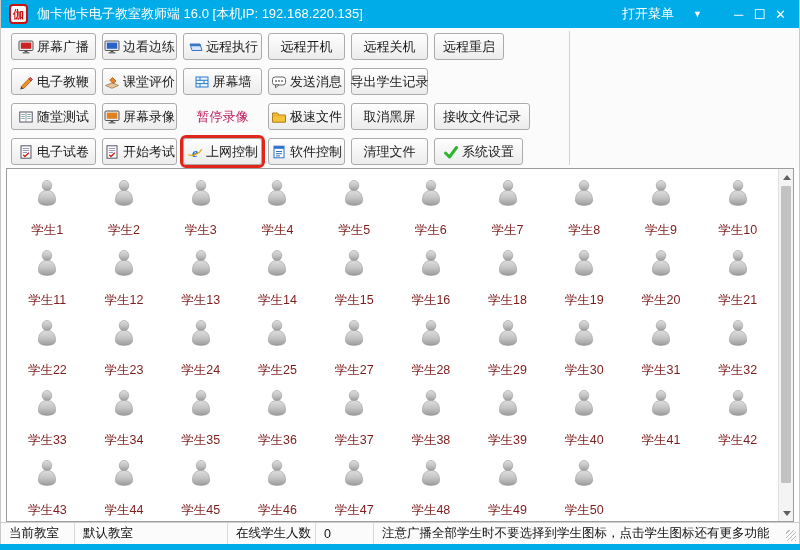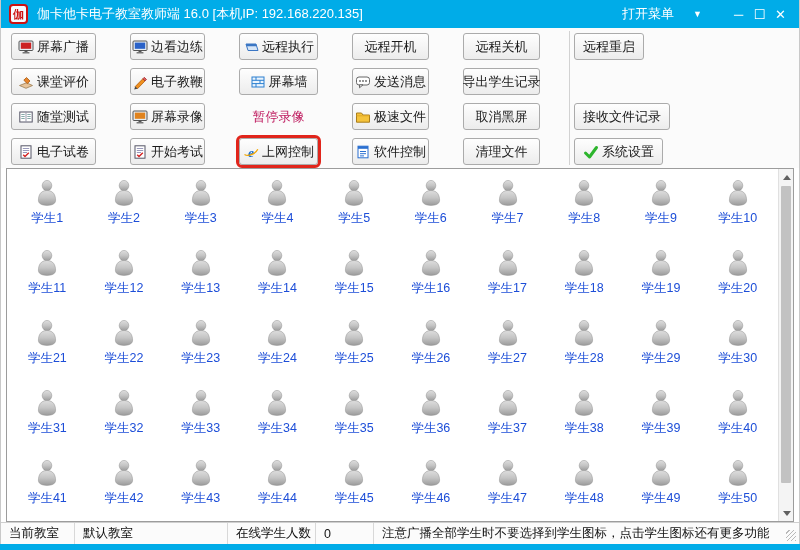--- a/index.html
+++ b/index.html
@@ -29,21 +29,21 @@
   .menu-caret { font-size: 9px; }
   .win-controls { display: flex; }
   .win-btn { width: 21px; height: 20px; color: #ffffff; font-size: 13px;
     display: flex; align-items: center; justify-content: center; cursor: default; }
 
   
   .toolbar { height: 140px; background: #fbfbfb; padding: 5px 0 0 10px;
     position: relative; flex-shrink: 0; }
   .tb-divider { position: absolute; left: 568px; top: 3px; bottom: 3px;
     width: 1px; background: #d2d2d2; }
-  .tb-row { display: flex; height: 27px; margin-bottom: 8px; gap: 28px; }
+  .tb-row { display: flex; height: 27px; margin-bottom: 8px; }
   .tb-btn {
     height: 27px; margin-right: 6px; display: flex; align-items: center;
     justify-content: center; gap: 3px; font-size: 13px; color: #1a1a1a;
     background: linear-gradient(#fefefe, #ececec);
     border: 1px solid #ababab; border-radius: 3px; padding: 0 8px;
     font-family: inherit; cursor: default; white-space: nowrap;
   }
   .tb-row .tb-btn:nth-child(1) { width: 85px; }
   .tb-row .tb-btn:nth-child(2) { width: 75px; }
   .tb-row .tb-btn:nth-child(3) { width: 79px; }
@@ -58,21 +58,21 @@
   .panel { height: 354px; margin: 0 5px; border: 1px solid #9c9c9c;
     background: #ffffff; position: relative; flex-shrink: 0; }
   .stu-grid {
     position: absolute; left: 2px; right: 17px; top: 0; bottom: 0;
     display: grid; grid-template-columns: repeat(10, 1fr);
     grid-auto-rows: 70px; padding-top: 4px; overflow: hidden;
   }
   .stu { display: flex; flex-direction: column; align-items: center;
     padding-top: 7px; cursor: default; }
   .stu svg { width: 24px; height: 26px; }
-  .stu-label { font-size: 12.5px; color: #1d4ed8; margin-top: 0; white-space: nowrap; }
+  .stu-label { font-size: 12.5px; color: #7f1d1d; margin-top: 12px; white-space: nowrap; }
 
   
   .vscroll { position: absolute; top: 0; right: 0; width: 15px; bottom: 0;
     background: #f4f4f4; border-left: 1px solid #e0e0e0; }
   .vs-arrow { position: absolute; left: 0; width: 15px; height: 16px;
     display: flex; align-items: center; justify-content: center; }
   .vs-up { top: 0; } .vs-down { bottom: 0; }
   .tri-up { width: 0; height: 0; border-left: 4px solid transparent;
     border-right: 4px solid transparent; border-bottom: 5px solid #606060; }
   .tri-down { width: 0; height: 0; border-left: 4px solid transparent;
@@ -168,35 +168,35 @@
           <span>远程关机</span>
         </button>
         <button class="tb-btn">
           <span>远程重启</span>
         </button>
       </div>
       <div class="tb-row">
         <button class="tb-btn">
           <span class="tb-icon">
             <svg viewBox="0 0 16 16">
-              <path d="M1.5 11.5 L8.5 8.8 L14.5 11.5 L8 14.3 Z" fill="#e8c49a" stroke="#9a7b50" stroke-width="0.8"></path>
-              <path d="M8.5 3.5 L12 7 L9.3 9.6 L5.8 6.2 Z" fill="#e8842a" stroke="#a85a10" stroke-width="0.8"></path>
-            </svg>
-          </span>
-          <span>课堂评价</span>
-        </button>
-        <button class="tb-btn">
-          <span class="tb-icon">
-            <svg viewBox="0 0 16 16">
               <path d="M3.2 12.6 L10.8 4.8 L13 7 L5.4 14.8 Z" fill="#f0901e" stroke="#b05e10" stroke-width="0.8"></path>
               <path d="M3.2 12.6 L5.4 14.8 L2.2 15.6 Z" fill="#444"></path>
               <path d="M10.8 4.8 L12.3 3.3 L14.5 5.5 L13 7 Z" fill="#e05a5a" stroke="#a03030" stroke-width="0.8"></path>
             </svg>
           </span>
           <span>电子教鞭</span>
+        </button>
+        <button class="tb-btn">
+          <span class="tb-icon">
+            <svg viewBox="0 0 16 16">
+              <path d="M1.5 11.5 L8.5 8.8 L14.5 11.5 L8 14.3 Z" fill="#e8c49a" stroke="#9a7b50" stroke-width="0.8"></path>
+              <path d="M8.5 3.5 L12 7 L9.3 9.6 L5.8 6.2 Z" fill="#e8842a" stroke="#a85a10" stroke-width="0.8"></path>
+            </svg>
+          </span>
+          <span>课堂评价</span>
         </button>
         <button class="tb-btn">
           <span class="tb-icon">
             <svg viewBox="0 0 16 16">
               <rect x="2" y="3" width="12" height="10" fill="#eaf4fd" stroke="#2a7fd0"></rect>
               <path d="M2 6.3 H14 M2 9.6 H14 M6 3 V6.3 M10 6.3 V9.6 M6 9.6 V13" stroke="#2a7fd0" fill="none"></path>
             </svg>
           </span>
           <span>屏幕墙</span>
         </button>
@@ -423,27 +423,20 @@
               <ellipse cx="12" cy="5.6" rx="4.8" ry="5.2" fill="url(#personGrad)" stroke="#8f8f8f" stroke-width="0.5"></ellipse>
               <path d="M12 10.5 C5.5 10.5 3.4 15.5 3.4 20.2 C3.4 23.6 6.8 25.4 12 25.4 C17.2 25.4 20.6 23.6 20.6 20.2 C20.6 15.5 18.5 10.5 12 10.5 Z" fill="url(#personGrad)" stroke="#8f8f8f" stroke-width="0.5"></path>
             </svg></span>
           <span class="stu-label">学生16</span>
         </div>
         <div class="stu">
           <span><svg viewBox="0 0 24 26">
               <ellipse cx="12" cy="5.6" rx="4.8" ry="5.2" fill="url(#personGrad)" stroke="#8f8f8f" stroke-width="0.5"></ellipse>
               <path d="M12 10.5 C5.5 10.5 3.4 15.5 3.4 20.2 C3.4 23.6 6.8 25.4 12 25.4 C17.2 25.4 20.6 23.6 20.6 20.2 C20.6 15.5 18.5 10.5 12 10.5 Z" fill="url(#personGrad)" stroke="#8f8f8f" stroke-width="0.5"></path>
             </svg></span>
-          <span class="stu-label">学生17</span>
-        </div>
-        <div class="stu">
-          <span><svg viewBox="0 0 24 26">
-              <ellipse cx="12" cy="5.6" rx="4.8" ry="5.2" fill="url(#personGrad)" stroke="#8f8f8f" stroke-width="0.5"></ellipse>
-              <path d="M12 10.5 C5.5 10.5 3.4 15.5 3.4 20.2 C3.4 23.6 6.8 25.4 12 25.4 C17.2 25.4 20.6 23.6 20.6 20.2 C20.6 15.5 18.5 10.5 12 10.5 Z" fill="url(#personGrad)" stroke="#8f8f8f" stroke-width="0.5"></path>
-            </svg></span>
           <span class="stu-label">学生18</span>
         </div>
         <div class="stu">
           <span><svg viewBox="0 0 24 26">
               <ellipse cx="12" cy="5.6" rx="4.8" ry="5.2" fill="url(#personGrad)" stroke="#8f8f8f" stroke-width="0.5"></ellipse>
               <path d="M12 10.5 C5.5 10.5 3.4 15.5 3.4 20.2 C3.4 23.6 6.8 25.4 12 25.4 C17.2 25.4 20.6 23.6 20.6 20.2 C20.6 15.5 18.5 10.5 12 10.5 Z" fill="url(#personGrad)" stroke="#8f8f8f" stroke-width="0.5"></path>
             </svg></span>
           <span class="stu-label">学生19</span>
         </div>
         <div class="stu">
@@ -480,27 +473,20 @@
               <path d="M12 10.5 C5.5 10.5 3.4 15.5 3.4 20.2 C3.4 23.6 6.8 25.4 12 25.4 C17.2 25.4 20.6 23.6 20.6 20.2 C20.6 15.5 18.5 10.5 12 10.5 Z" fill="url(#personGrad)" stroke="#8f8f8f" stroke-width="0.5"></path>
             </svg></span>
           <span class="stu-label">学生24</span>
         </div>
         <div class="stu">
           <span><svg viewBox="0 0 24 26">
               <ellipse cx="12" cy="5.6" rx="4.8" ry="5.2" fill="url(#personGrad)" stroke="#8f8f8f" stroke-width="0.5"></ellipse>
               <path d="M12 10.5 C5.5 10.5 3.4 15.5 3.4 20.2 C3.4 23.6 6.8 25.4 12 25.4 C17.2 25.4 20.6 23.6 20.6 20.2 C20.6 15.5 18.5 10.5 12 10.5 Z" fill="url(#personGrad)" stroke="#8f8f8f" stroke-width="0.5"></path>
             </svg></span>
           <span class="stu-label">学生25</span>
-        </div>
-        <div class="stu">
-          <span><svg viewBox="0 0 24 26">
-              <ellipse cx="12" cy="5.6" rx="4.8" ry="5.2" fill="url(#personGrad)" stroke="#8f8f8f" stroke-width="0.5"></ellipse>
-              <path d="M12 10.5 C5.5 10.5 3.4 15.5 3.4 20.2 C3.4 23.6 6.8 25.4 12 25.4 C17.2 25.4 20.6 23.6 20.6 20.2 C20.6 15.5 18.5 10.5 12 10.5 Z" fill="url(#personGrad)" stroke="#8f8f8f" stroke-width="0.5"></path>
-            </svg></span>
-          <span class="stu-label">学生26</span>
         </div>
         <div class="stu">
           <span><svg viewBox="0 0 24 26">
               <ellipse cx="12" cy="5.6" rx="4.8" ry="5.2" fill="url(#personGrad)" stroke="#8f8f8f" stroke-width="0.5"></ellipse>
               <path d="M12 10.5 C5.5 10.5 3.4 15.5 3.4 20.2 C3.4 23.6 6.8 25.4 12 25.4 C17.2 25.4 20.6 23.6 20.6 20.2 C20.6 15.5 18.5 10.5 12 10.5 Z" fill="url(#personGrad)" stroke="#8f8f8f" stroke-width="0.5"></path>
             </svg></span>
           <span class="stu-label">学生27</span>
         </div>
         <div class="stu">
           <span><svg viewBox="0 0 24 26">

